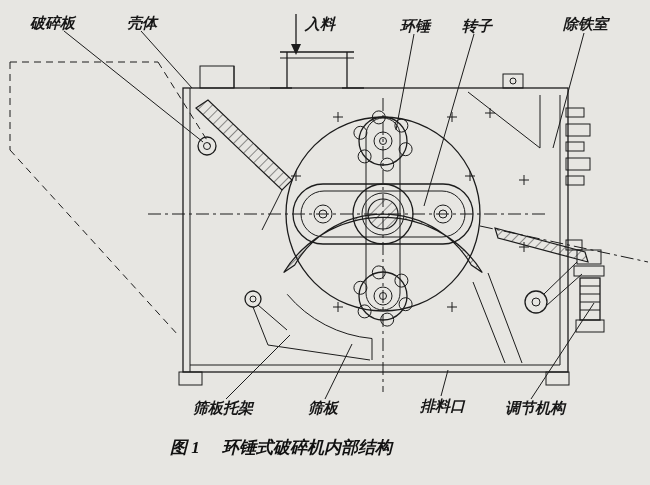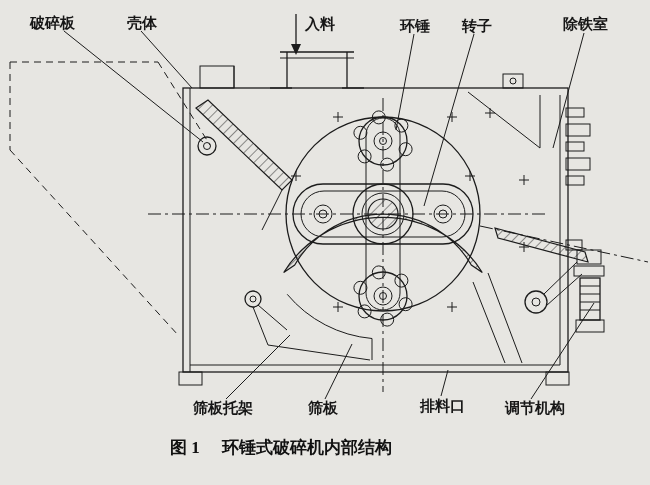--- a/index.html
+++ b/index.html
@@ -2,20 +2,21 @@
 <html><head>
 <meta charset="utf-8">
 <style>
   html,body{margin:0;padding:0;background:#b9b8b4;}
   .stage{
     position:relative;
     width:650px;height:485px;
     background:#e7e6e2;
     overflow:hidden;
     font-family:"Liberation Sans","DejaVu Sans",sans-serif;
+    font-style:italic;
   }
   .stage svg{position:absolute;left:0;top:0;}
   .lbl{
     font-family:"Liberation Sans","DejaVu Sans",sans-serif;
     font-size:15px;font-weight:bold;fill:#161616;
   }
   .cap{
     font-family:"Liberation Serif","DejaVu Serif",serif;
     font-size:17px;font-weight:bold;fill:#111;
   }

